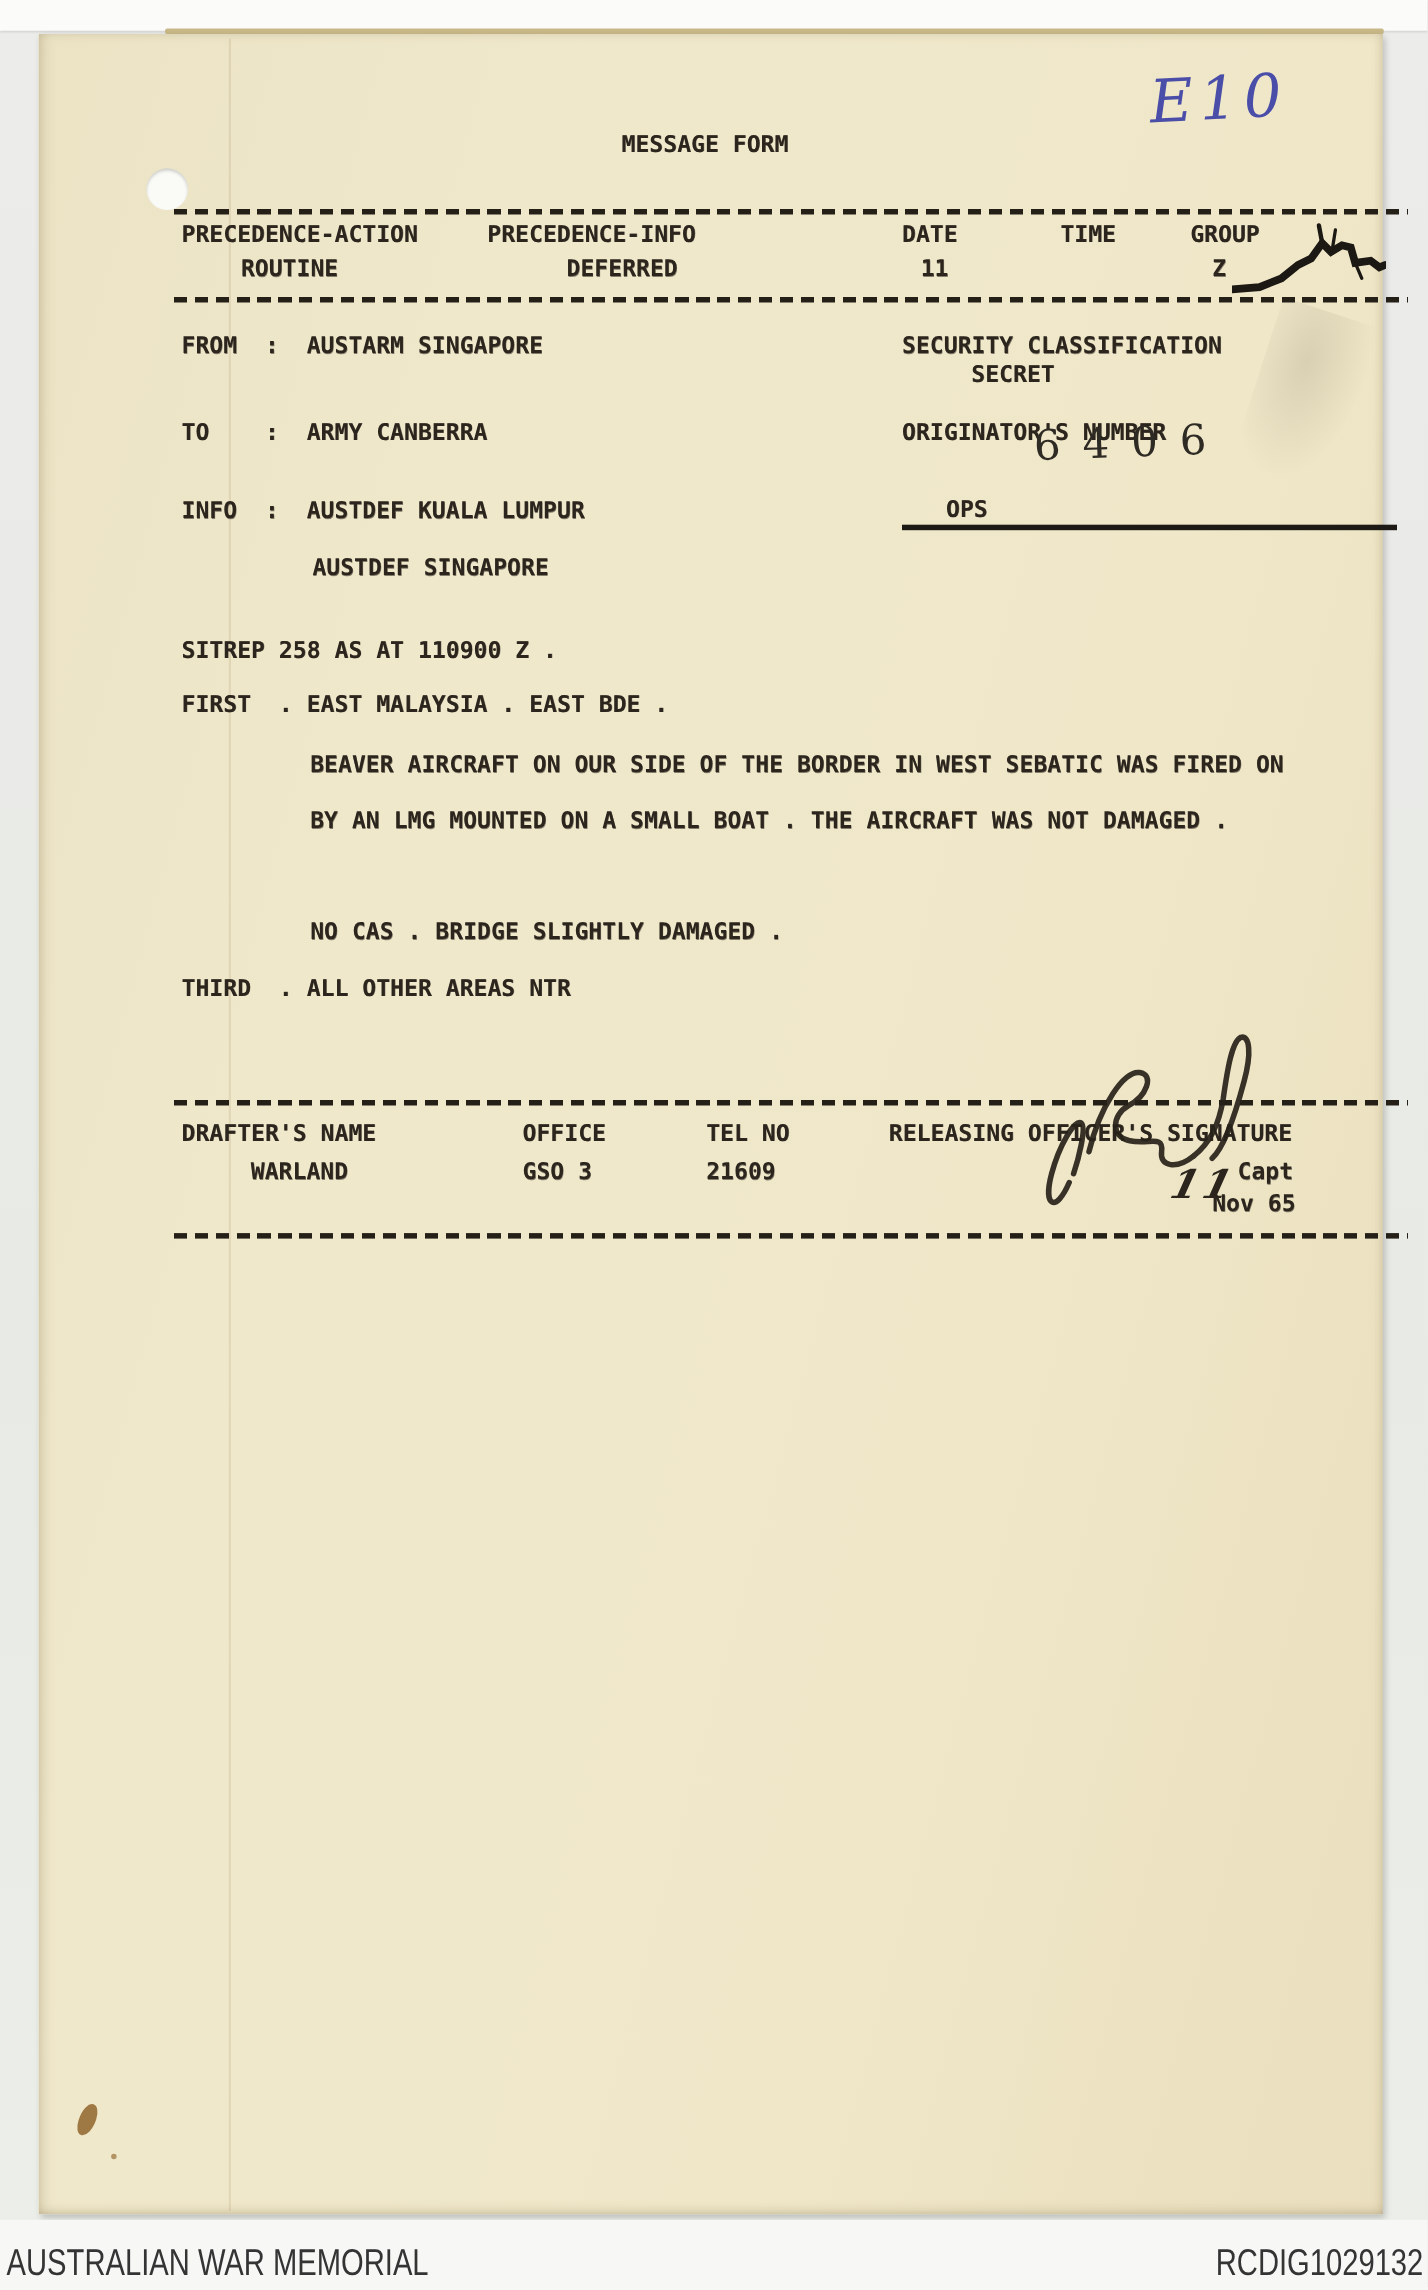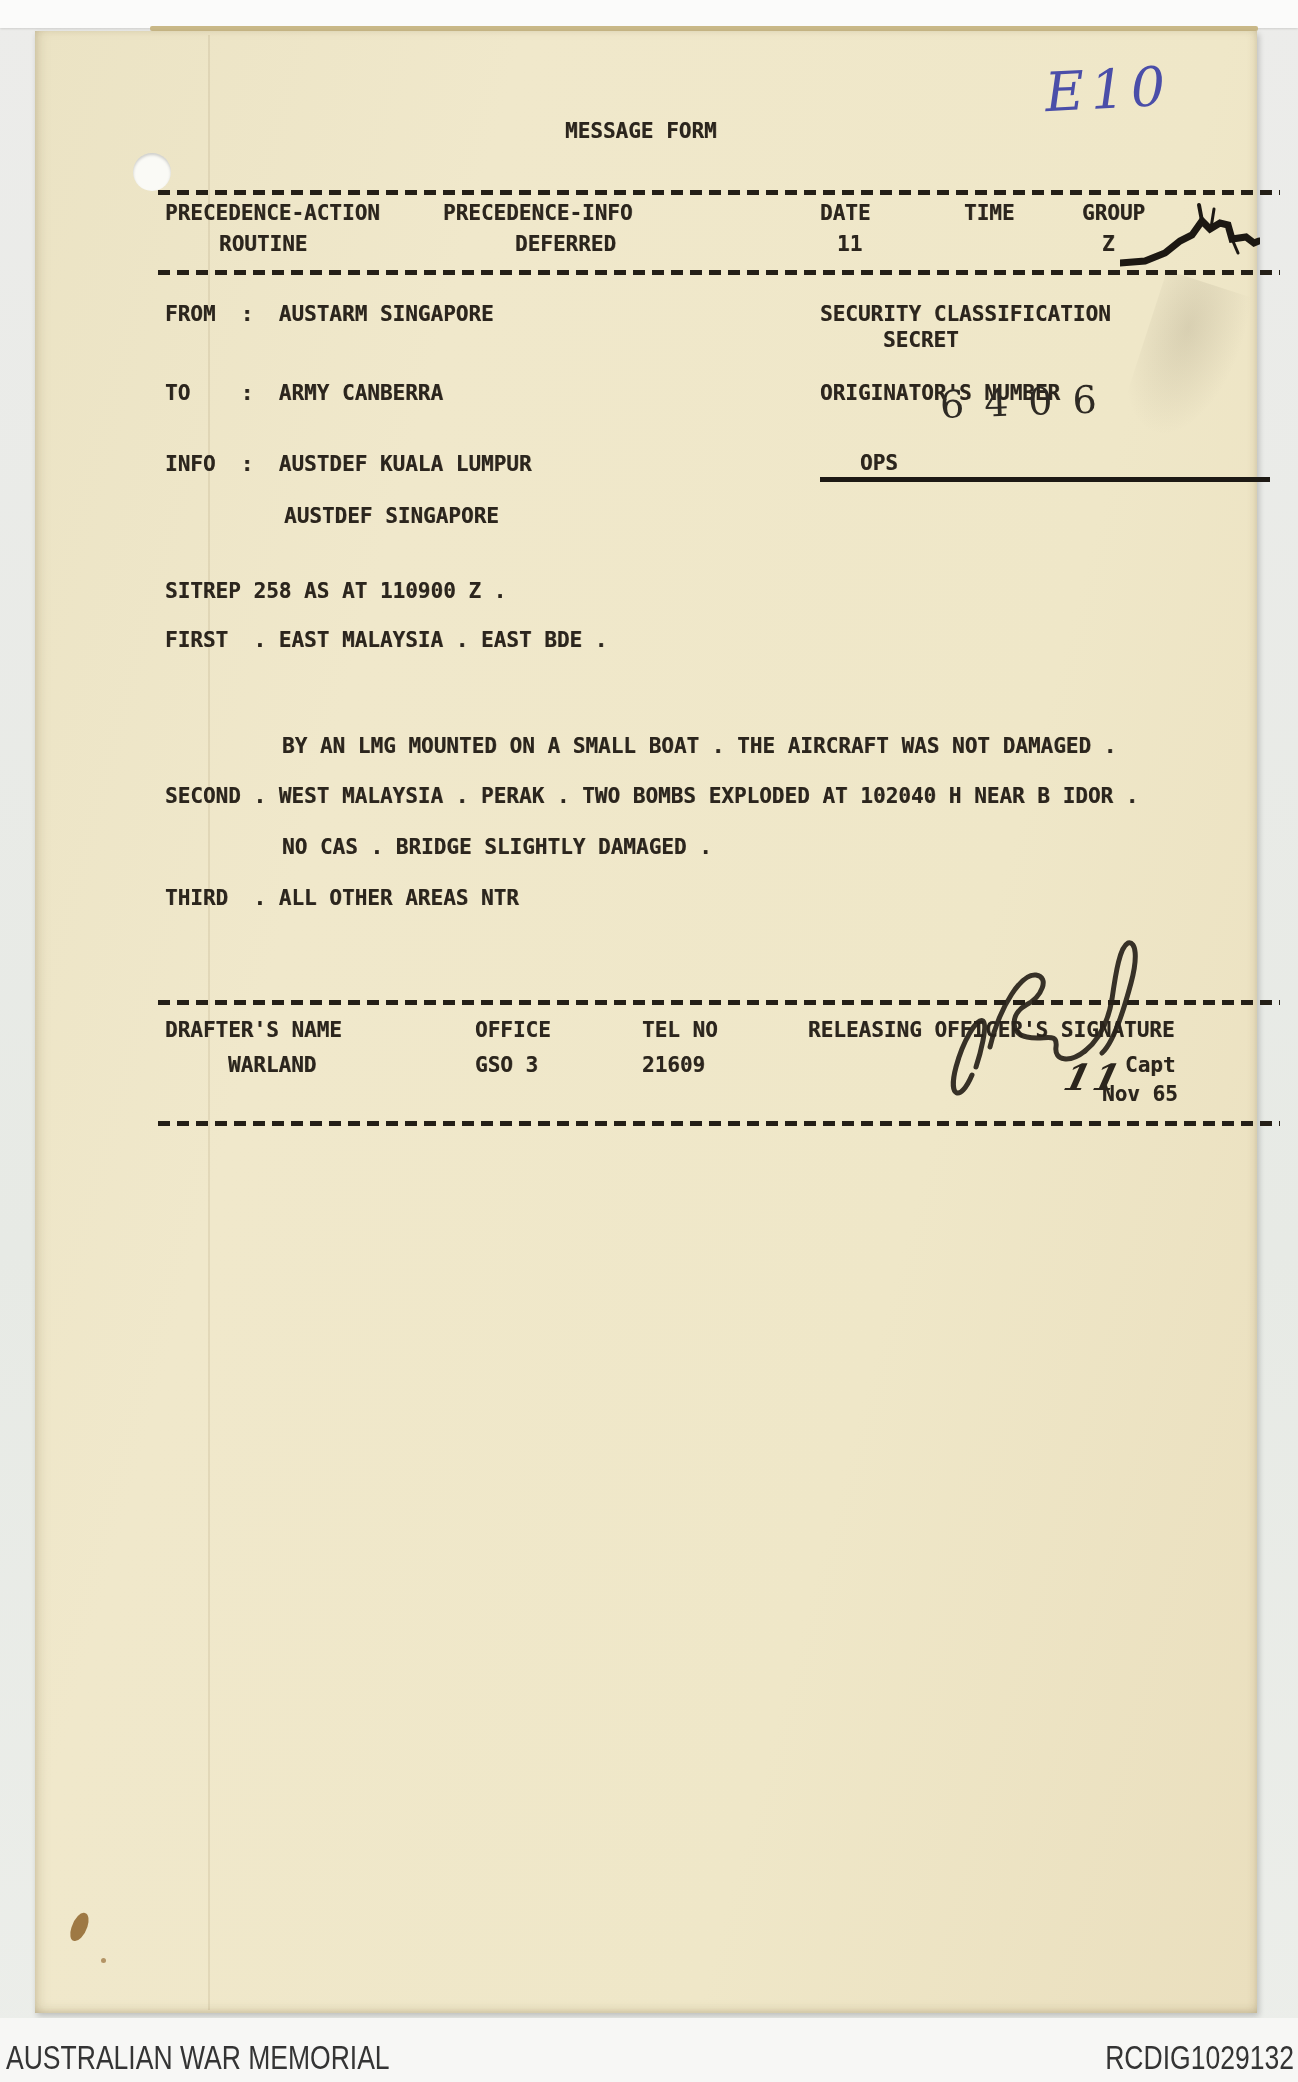--- a/index.html
+++ b/index.html
@@ -70,22 +70,22 @@
     <div class="t" style="left:785px;top:349px;">ORIGINATOR'S NUMBER</div>
     <div class="t" style="left:825px;top:375px;margin-top:44px;">OPS</div>
     <div class="hw-ink" style="left:905px;top:352px;">6406</div>
 
     <div class="t" style="left:130px;top:420px;">INFO  :  AUSTDEF KUALA LUMPUR</div>
     <div class="solid-line" style="left:785px;top:446px;width:450px;"></div>
     <div class="t" style="left:249px;top:472px;">AUSTDEF SINGAPORE</div>
 
     <div class="t" style="left:130px;top:547px;">SITREP 258 AS AT 110900 Z .</div>
     <div class="t" style="left:130px;top:596px;">FIRST  . EAST MALAYSIA . EAST BDE .</div>
+    <div class="t" style="left:247px;top:651px;">BEAVER AIRCRAFT ON OUR SIDE OF THE BORDER IN WEST SEBATIC WAS FIRED ON</div>
     <div class="t" style="left:247px;top:702px;">BY AN LMG MOUNTED ON A SMALL BOAT . THE AIRCRAFT WAS NOT DAMAGED .</div>
-    <div class="t" style="left:130px;top:752px;">SECOND . WEST MALAYSIA . PERAK . TWO BOMBS EXPLODED AT 102040 H NEAR B IDOR .</div>
     <div class="t" style="left:247px;top:803px;">NO CAS . BRIDGE SLIGHTLY DAMAGED .</div>
     <div class="t" style="left:130px;top:854px;">THIRD  . ALL OTHER AREAS NTR</div>
 
     <div class="dash" style="top:969px;"></div>
 
     <div class="t" style="left:130px;top:986px;">DRAFTER'S NAME</div>
     <div class="t" style="left:440px;top:986px;">OFFICE</div>
     <div class="t" style="left:607px;top:986px;">TEL NO</div>
     <div class="t" style="left:773px;top:986px;">RELEASING OFFICER'S SIGNATURE</div>
 

